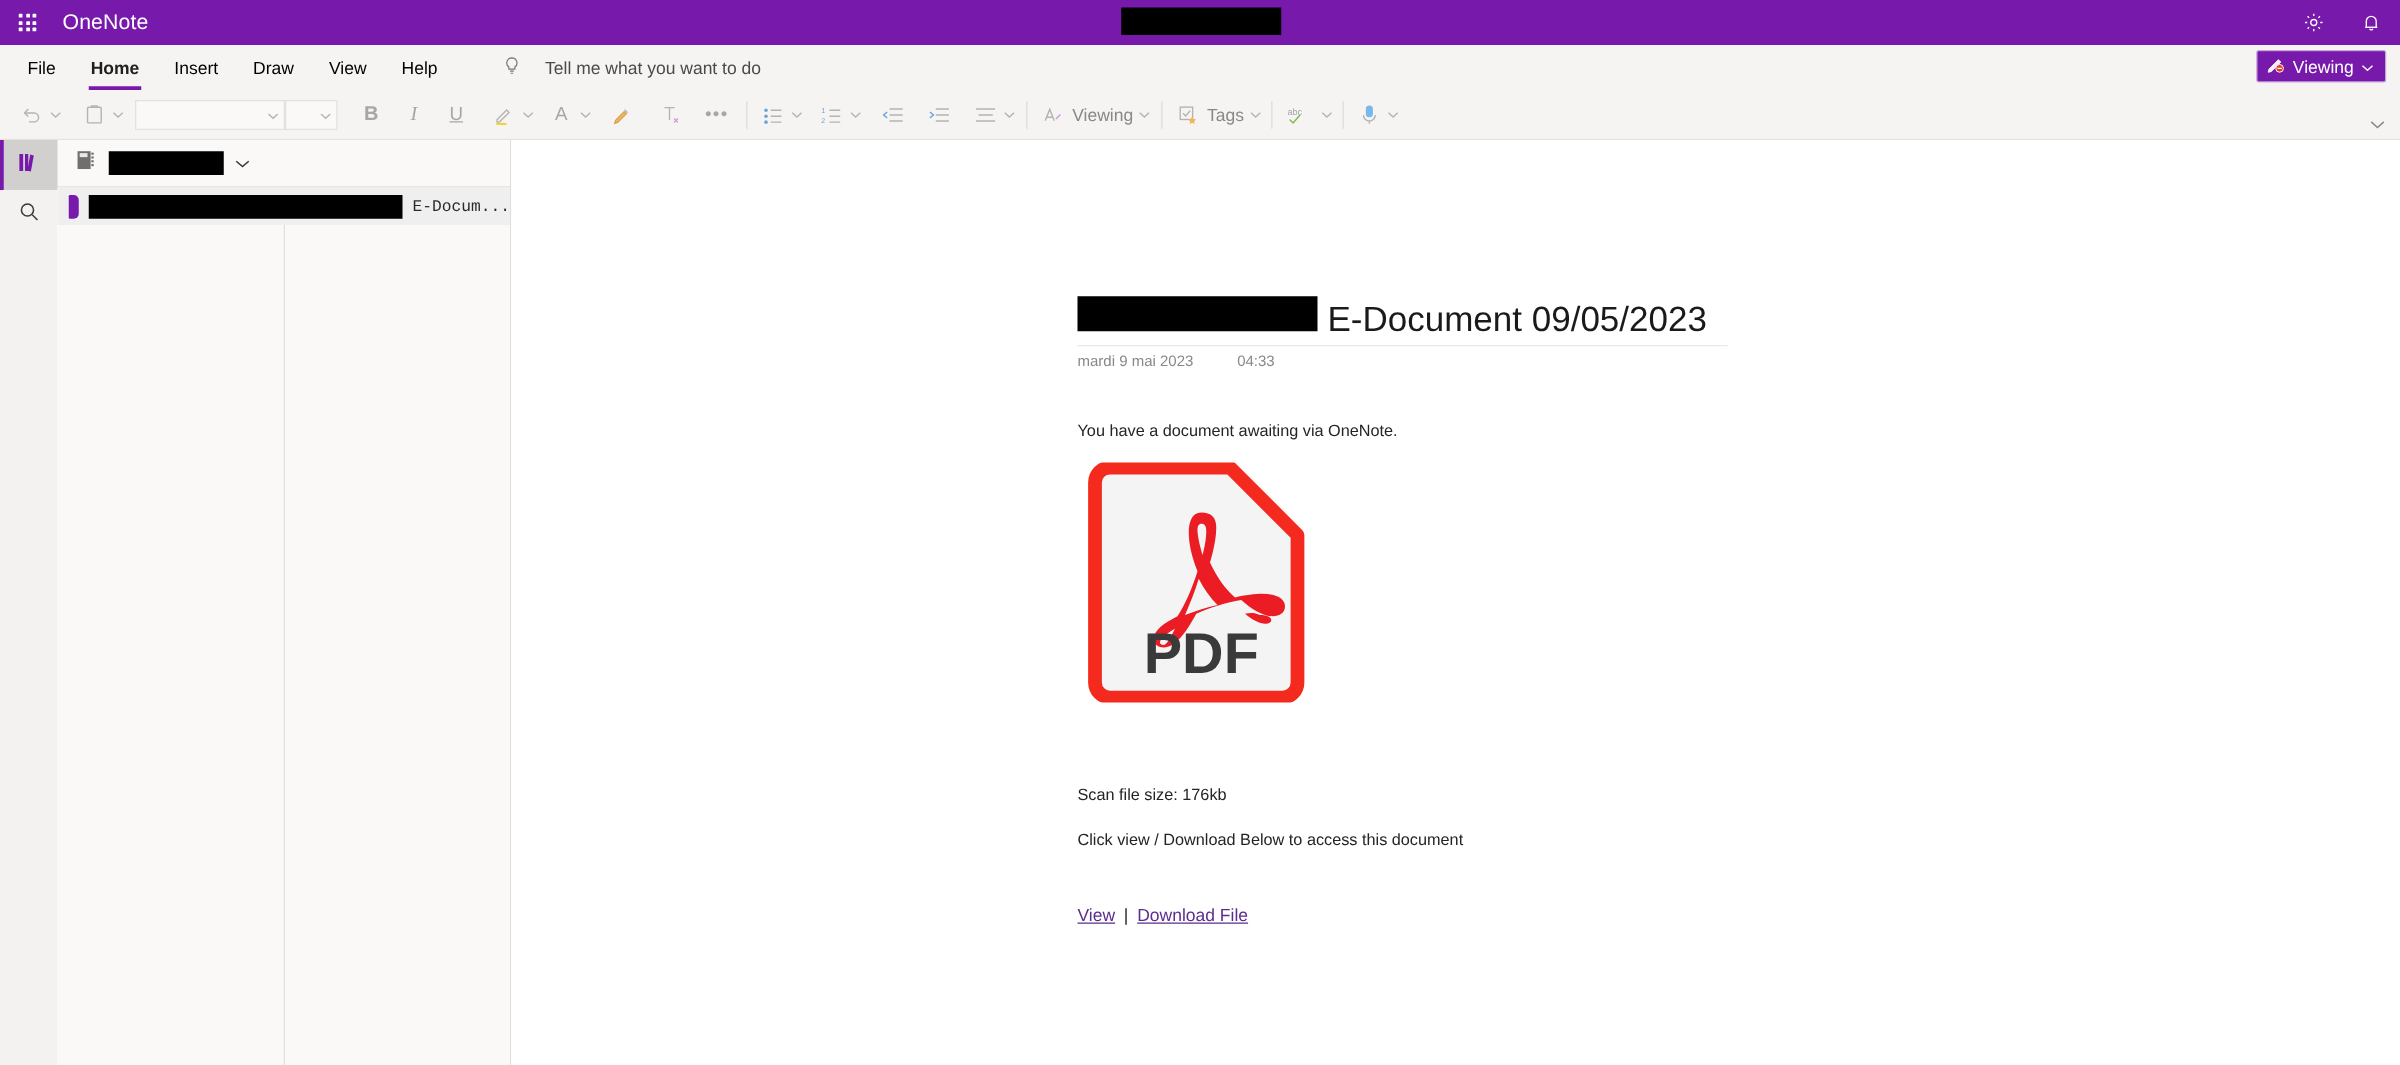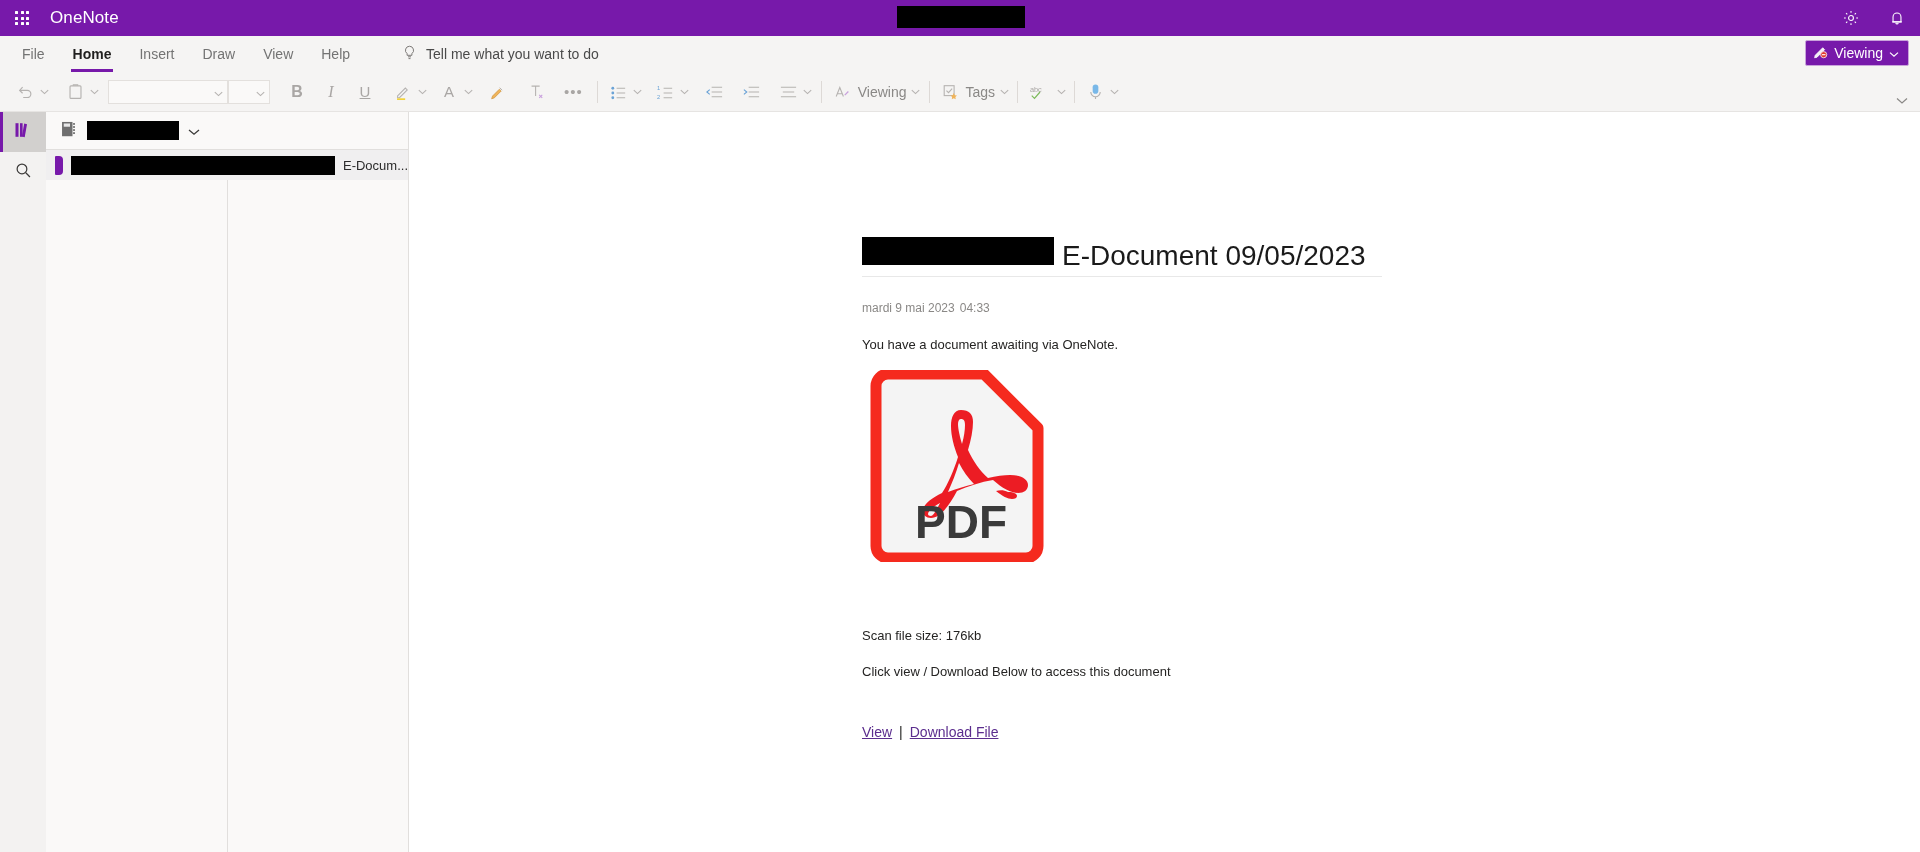--- a/index.html
+++ b/index.html
@@ -62,35 +62,35 @@
     align-items: center;
     position: relative;
     border-bottom: none;
   }
   .tab {
     position: relative;
     padding: 0 14px;
     height: 36px;
     display: flex; align-items: center;
     font-size: 14px;
-    color: #737373;
+    color: #000000;
     cursor: pointer;
     white-space: nowrap;
   }
   .tab.first { margin-left: 8px; }
   .tab.active { font-weight: bold; color: #201f1e; }
   .tab.active::after {
     content: "";
     position: absolute;
     left: 12px; right: 12px; bottom: 0px;
     height: 3px; background: #7719aa;
   }
   .tellme {
     display: flex; align-items: center;
-    gap: 9px;
+    gap: 19px;
     margin-left: 38px;
     font-size: 14px;
     color: #4a4a4a;
     cursor: pointer;
   }
   .viewing-btn {
     position: absolute;
     right: 11px; top: 4px;
     height: 26px;
     background: #7719aa;
@@ -193,20 +193,21 @@
   .page-row {
     display: flex;
     align-items: center;
     height: 30px;
     background: #f0eff0;
     cursor: pointer;
     position: relative;
     width: 100%;
     padding-left: 9px;
     gap: 8px;
+    font-family: Liberation Mono, monospace;
   }
   .page-tab-mark {
     width: 8px; height: 19px;
     background: #7719aa;
     border-radius: 1px 4px 4px 1px;
   }
   .redact-page { width: 268px; height: 19px; background: #000000; }
   .page-title-ellipsis {
     font-size: 13px; color: #2b2b2b; white-space: nowrap;
   }
@@ -243,22 +244,22 @@
   }
   .redact-title { width: 192px; height: 28px; background: #000000; flex: 0 0 auto; }
   .page-title-text {
     font-size: 28px;
     color: #1a1a1a;
     font-weight: normal;
     line-height: 1.1;
     white-space: nowrap;
   }
   .timestamp {
-    display: flex; gap: 5px;
-    margin-top: 24px;
+    display: flex; gap: 35px;
+    margin-top: 5px;
     font-size: 12px;
     color: #8a8886;
   }
   .body-text {
     position: absolute;
     left: 453px;
     font-size: 13px;
     color: #252423;
     white-space: nowrap;
   }

